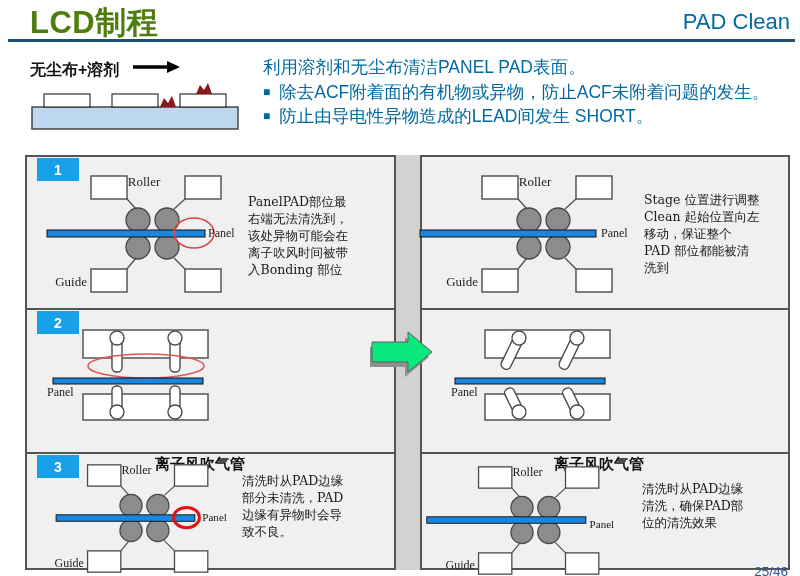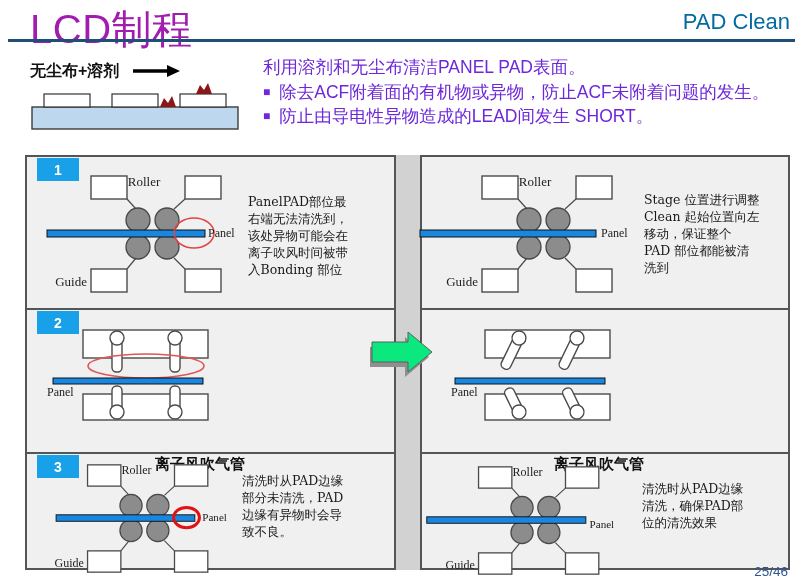--- a/index.html
+++ b/index.html
@@ -1,28 +1,28 @@
 <!DOCTYPE html>
 <html><head>
 <meta charset="utf-8">
 <style>
   html,body{margin:0;padding:0;background:#fff;}
   .slide{position:relative;width:800px;height:576px;background:#fff;overflow:hidden;
          font-family:"Liberation Sans",sans-serif;}
 
   
-  .title{position:absolute;left:30px;top:2px;font-size:40px;font-weight:normal;color:#a21caf;letter-spacing:.5px;}
+  .title{position:absolute;left:30px;top:2px;font-size:31px;font-weight:bold;color:#4d7c0f;letter-spacing:.5px;}
   .subtitle{position:absolute;right:10px;top:9px;font-size:22px;color:#0369a1;}
   .rule{position:absolute;left:8px;right:5px;top:39px;height:3px;background:#1F4E79;}
 
   
   .mini-wrap{position:absolute;left:30px;top:60px;width:218px;}
-  .mini-label-row{display:flex;align-items:center;gap:14px;height:22px;}
+  .mini-label-row{display:flex;gap:14px;height:22px;}
   .mini-label{font-size:16px;font-weight:600;color:#111;white-space:nowrap;}
-  .intro-text{position:absolute;left:263px;top:55px;width:532px;color:#6d28d9;}
+  .intro-text{position:absolute;left:263px;top:55px;width:532px;color:#0369a1;}
   .intro-line{font-size:17.5px;line-height:25px;}
   .bullet{display:flex;font-size:17.5px;line-height:24px;}
   .bullet .glyph{font-size:12px;line-height:24px;margin-right:9px;}
 
   
   .grid-gap{position:absolute;left:393px;top:155px;width:29px;height:415px;background:#D2D2D2;}
   .col{position:absolute;top:155px;background:#F0F0F0;border:2px solid #555;}
   .col-left{left:25px;width:367px;height:411px;}
   .col-right{left:420px;width:366px;height:411px;}
   .sec{position:relative;overflow:visible;}

